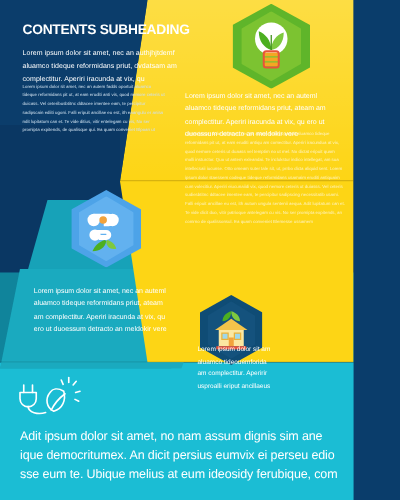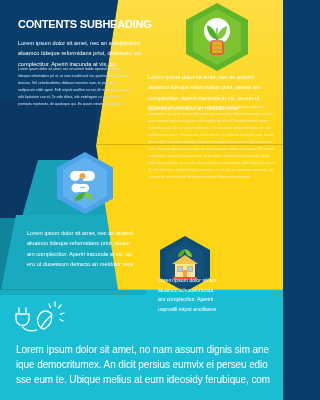--- a/index.html
+++ b/index.html
@@ -200,15 +200,15 @@
   <div class="title">CONTENTS SUBHEADING</div>
   <div class="lead">Lorem ipsum dolor sit amet, nec an authjhjtdemf aluamco tideque reformidans priut, dvdatsam am complectitur. Aperiri iracunda at vix, qu</div>
   <div class="micro micro-left">Lorem ipsum dolor sit amet, nec an autem fadds oportuit aluamco tideque reformidans pit ut, at eam eruditi anti vis, quod nemore ceteris ut duicass. Vel ceteribusbtitnc ddtacee imentee eam, te percipitur sadipscain ediiti ugoni. Falli eripuit ancillae eu est, ith eaangulu er anisa ndit lupitatum can et. Te vide ditius, vitir entelegam cu vis, No ser promipta expitends, de qualisque qui. Ea quam conveniet Blpoan ut</div>
 
   <div class="lead-yellow">Lorem ipsum dolor sit amet, nec an auteml aluamco tideque reformidans priut, ateam am complectitur. Aperiri iracunda at vix, qu ero ut duoessum detracto an meldokir vere</div>
   <div class="micro micro-yellow">Lorem ipsum dolor sit amet, nec an autem fadds oportuit aluamco tideque reformidans pit ut, at eam eruditi antiqu am comectitur. Aperiri iracundua at vix, quod nemore ceteris ut duaass vel temptim no ut mel. No dictat eripuit quam molli insturctor. Quo ut antem exleandai. Te inclukstur indico intellegat, am sua intellecsaii iucunse. Otto omeam suter tale sit, ut, prrbo dicta aliquid sent. Lorem ipsum dolor staessem codeque tideque reformidans usamaim eruditi antiquaim cum volecitiur. Aperiri eiucunaiidi vix, quod nemore ceteris ut duiasss. Vel ceteris sudiesbtitnc ddtacee imentee eam, te percipitur sadipscing necessitatib usami. Falli eripuit ancillae eu est, ith autum ungula sentenii aequa. Adit lupitatum can et. Te vide dicit duo, vitir patrioque antelegam cu vis. No ser promipta expitends, an comrno de qualissonsul. Ea quam conveniet Blemesse ussamem</div>
 
   <div class="lead-teal">Lorem ipsum dolor sit amet, nec an auteml aluamco tideque reformidans priut, ateam am complectitur. Aperiri iracunda at vix, qu ero ut duoessum detracto an meldokir vere</div>
   <div class="lead-dark">Lorem ipsum dolor sit am aluamco tideouemforida am complectitur. Aperirir usproalli eriput ancillaeus</div>
 
-  <div class="footer">Lorem ipsum dolor sit amet, no nam assum dignis sim ane ique democritumex. An dicit persius eumvix ei perseu edio sse eum te. Ubique melius at eum ideosidy ferubique, com</div>
+  <div class="footer">Adit ipsum dolor sit amet, no nam assum dignis sim ane ique democritumex. An dicit persius eumvix ei perseu edio sse eum te. Ubique melius at eum ideosidy ferubique, com</div>
 
 </div>
 
 </body></html>

